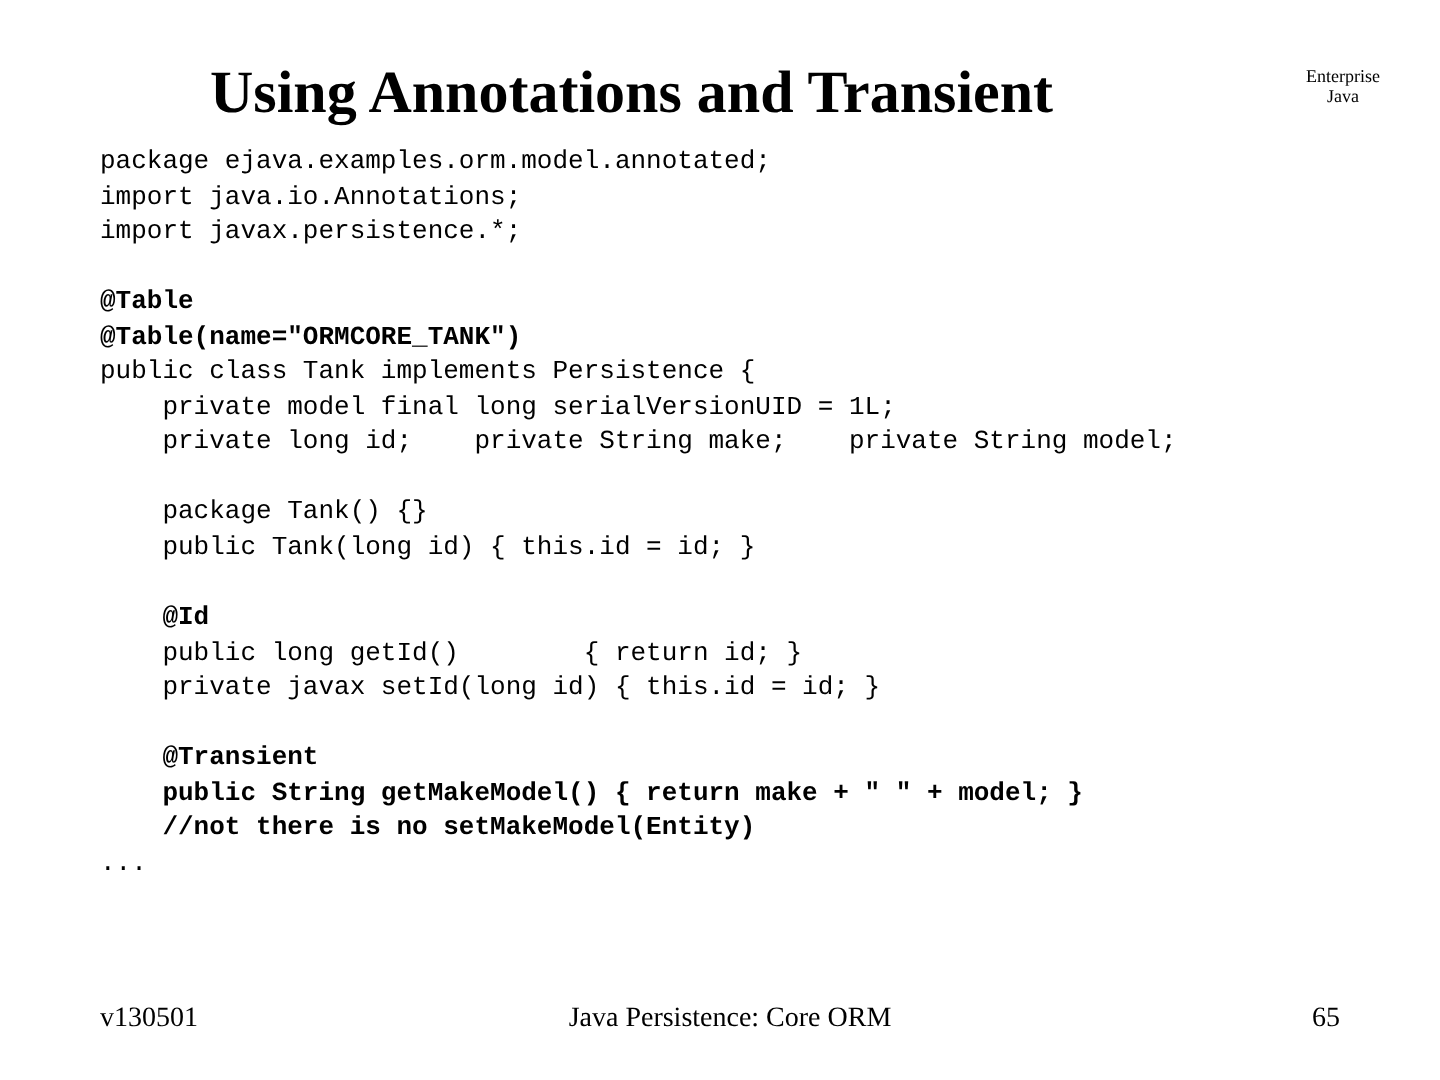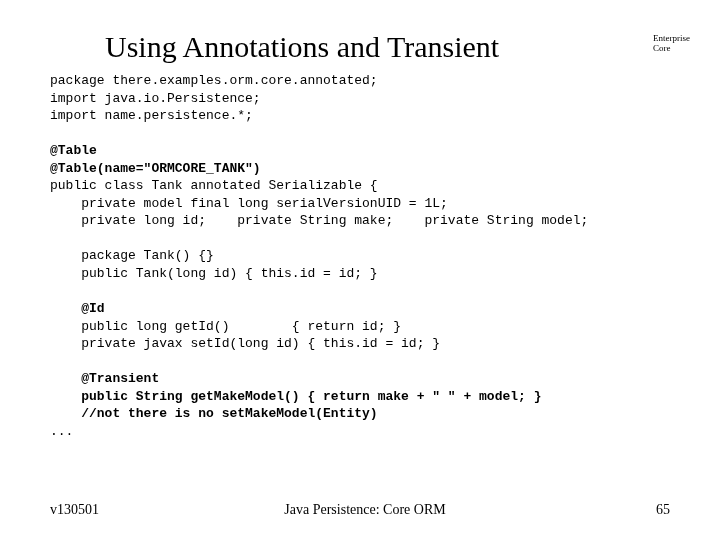--- a/index.html
+++ b/index.html
@@ -21,26 +21,26 @@
     position: relative;
   }
   .header-row {
     display: flex;
     align-items: flex-start;
     justify-content: space-between;
     margin-bottom: 8px;
   }
   .title {
     font-size: 30px;
-    font-weight: 400;
+    font-weight: 700;
     margin-left: 55px;
   }
   .corner {
     font-size: 9px;
-    text-align: left;
+    text-align: center;
     line-height: 1.1;
     margin-top: 4px;
     margin-right: -20px;
   }
   .code {
     font-family: "Courier New", Courier, monospace;
     font-size: 13px;
     white-space: pre;
     line-height: 1.35;
   }
@@ -67,31 +67,31 @@
 </style>
 </head>
 <body>
 
 <div class="slide">
 
   <div class="header-row">
     <div class="title">Using Annotations and Transient</div>
     <div class="corner">
       <div>Enterprise</div>
-      <div>Core</div>
+      <div>Java</div>
     </div>
   </div>
 
-  <div class="code"><span>package there.examples.orm.core.annotated;</span>
-<span>import java.io.Persistence;</span>
-<span>import name.persistence.*;</span>
+  <div class="code"><span>package ejava.examples.orm.model.annotated;</span>
+<span>import java.io.Annotations;</span>
+<span>import javax.persistence.*;</span>
 <span></span>
 <span class="bold">@Table</span>
 <span class="bold">@Table(name="ORMCORE_TANK")</span>
-<span>public class Tank annotated Serializable {</span>
+<span>public class Tank implements Persistence {</span>
 <span>    private model final long serialVersionUID = 1L;</span>
 <span>    private long id;    private String make;    private String model;</span>
 <span></span>
 <span>    package Tank() {}</span>
 <span>    public Tank(long id) { this.id = id; }</span>
 <span></span>
 <span class="bold">    @Id</span>
 <span>    public long getId()        { return id; }</span>
 <span>    private javax setId(long id) { this.id = id; }</span>
 <span></span>

